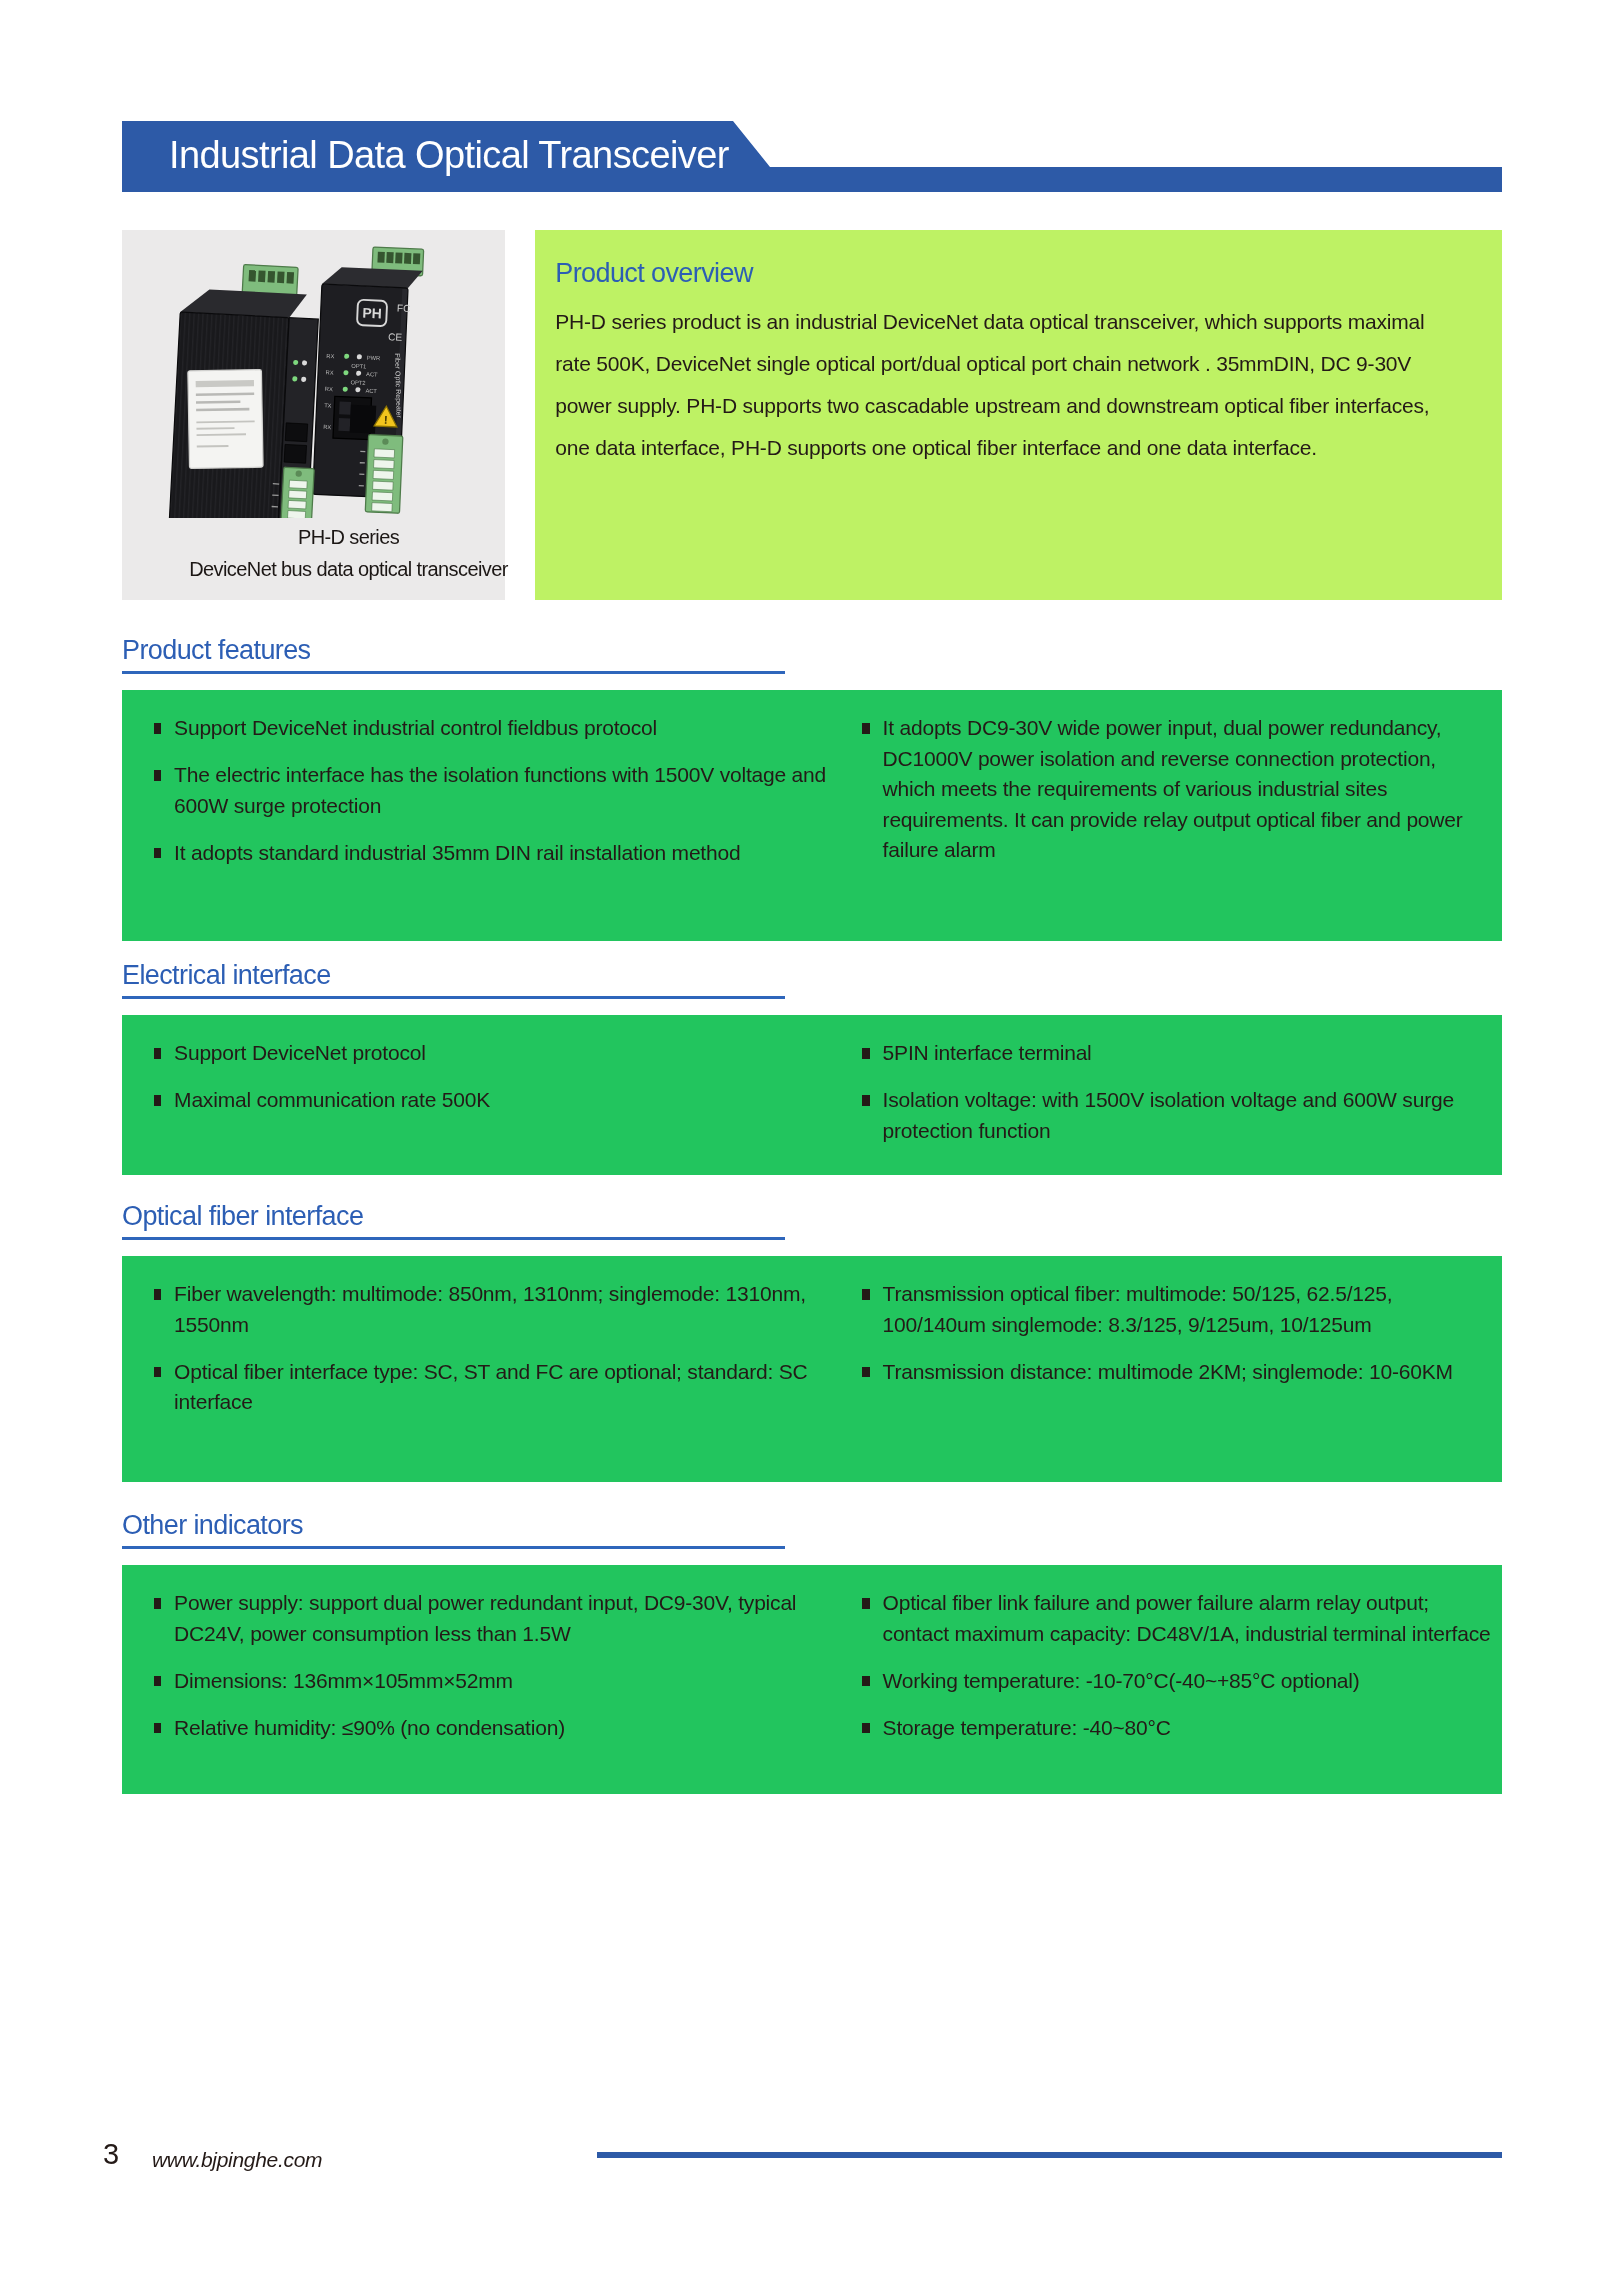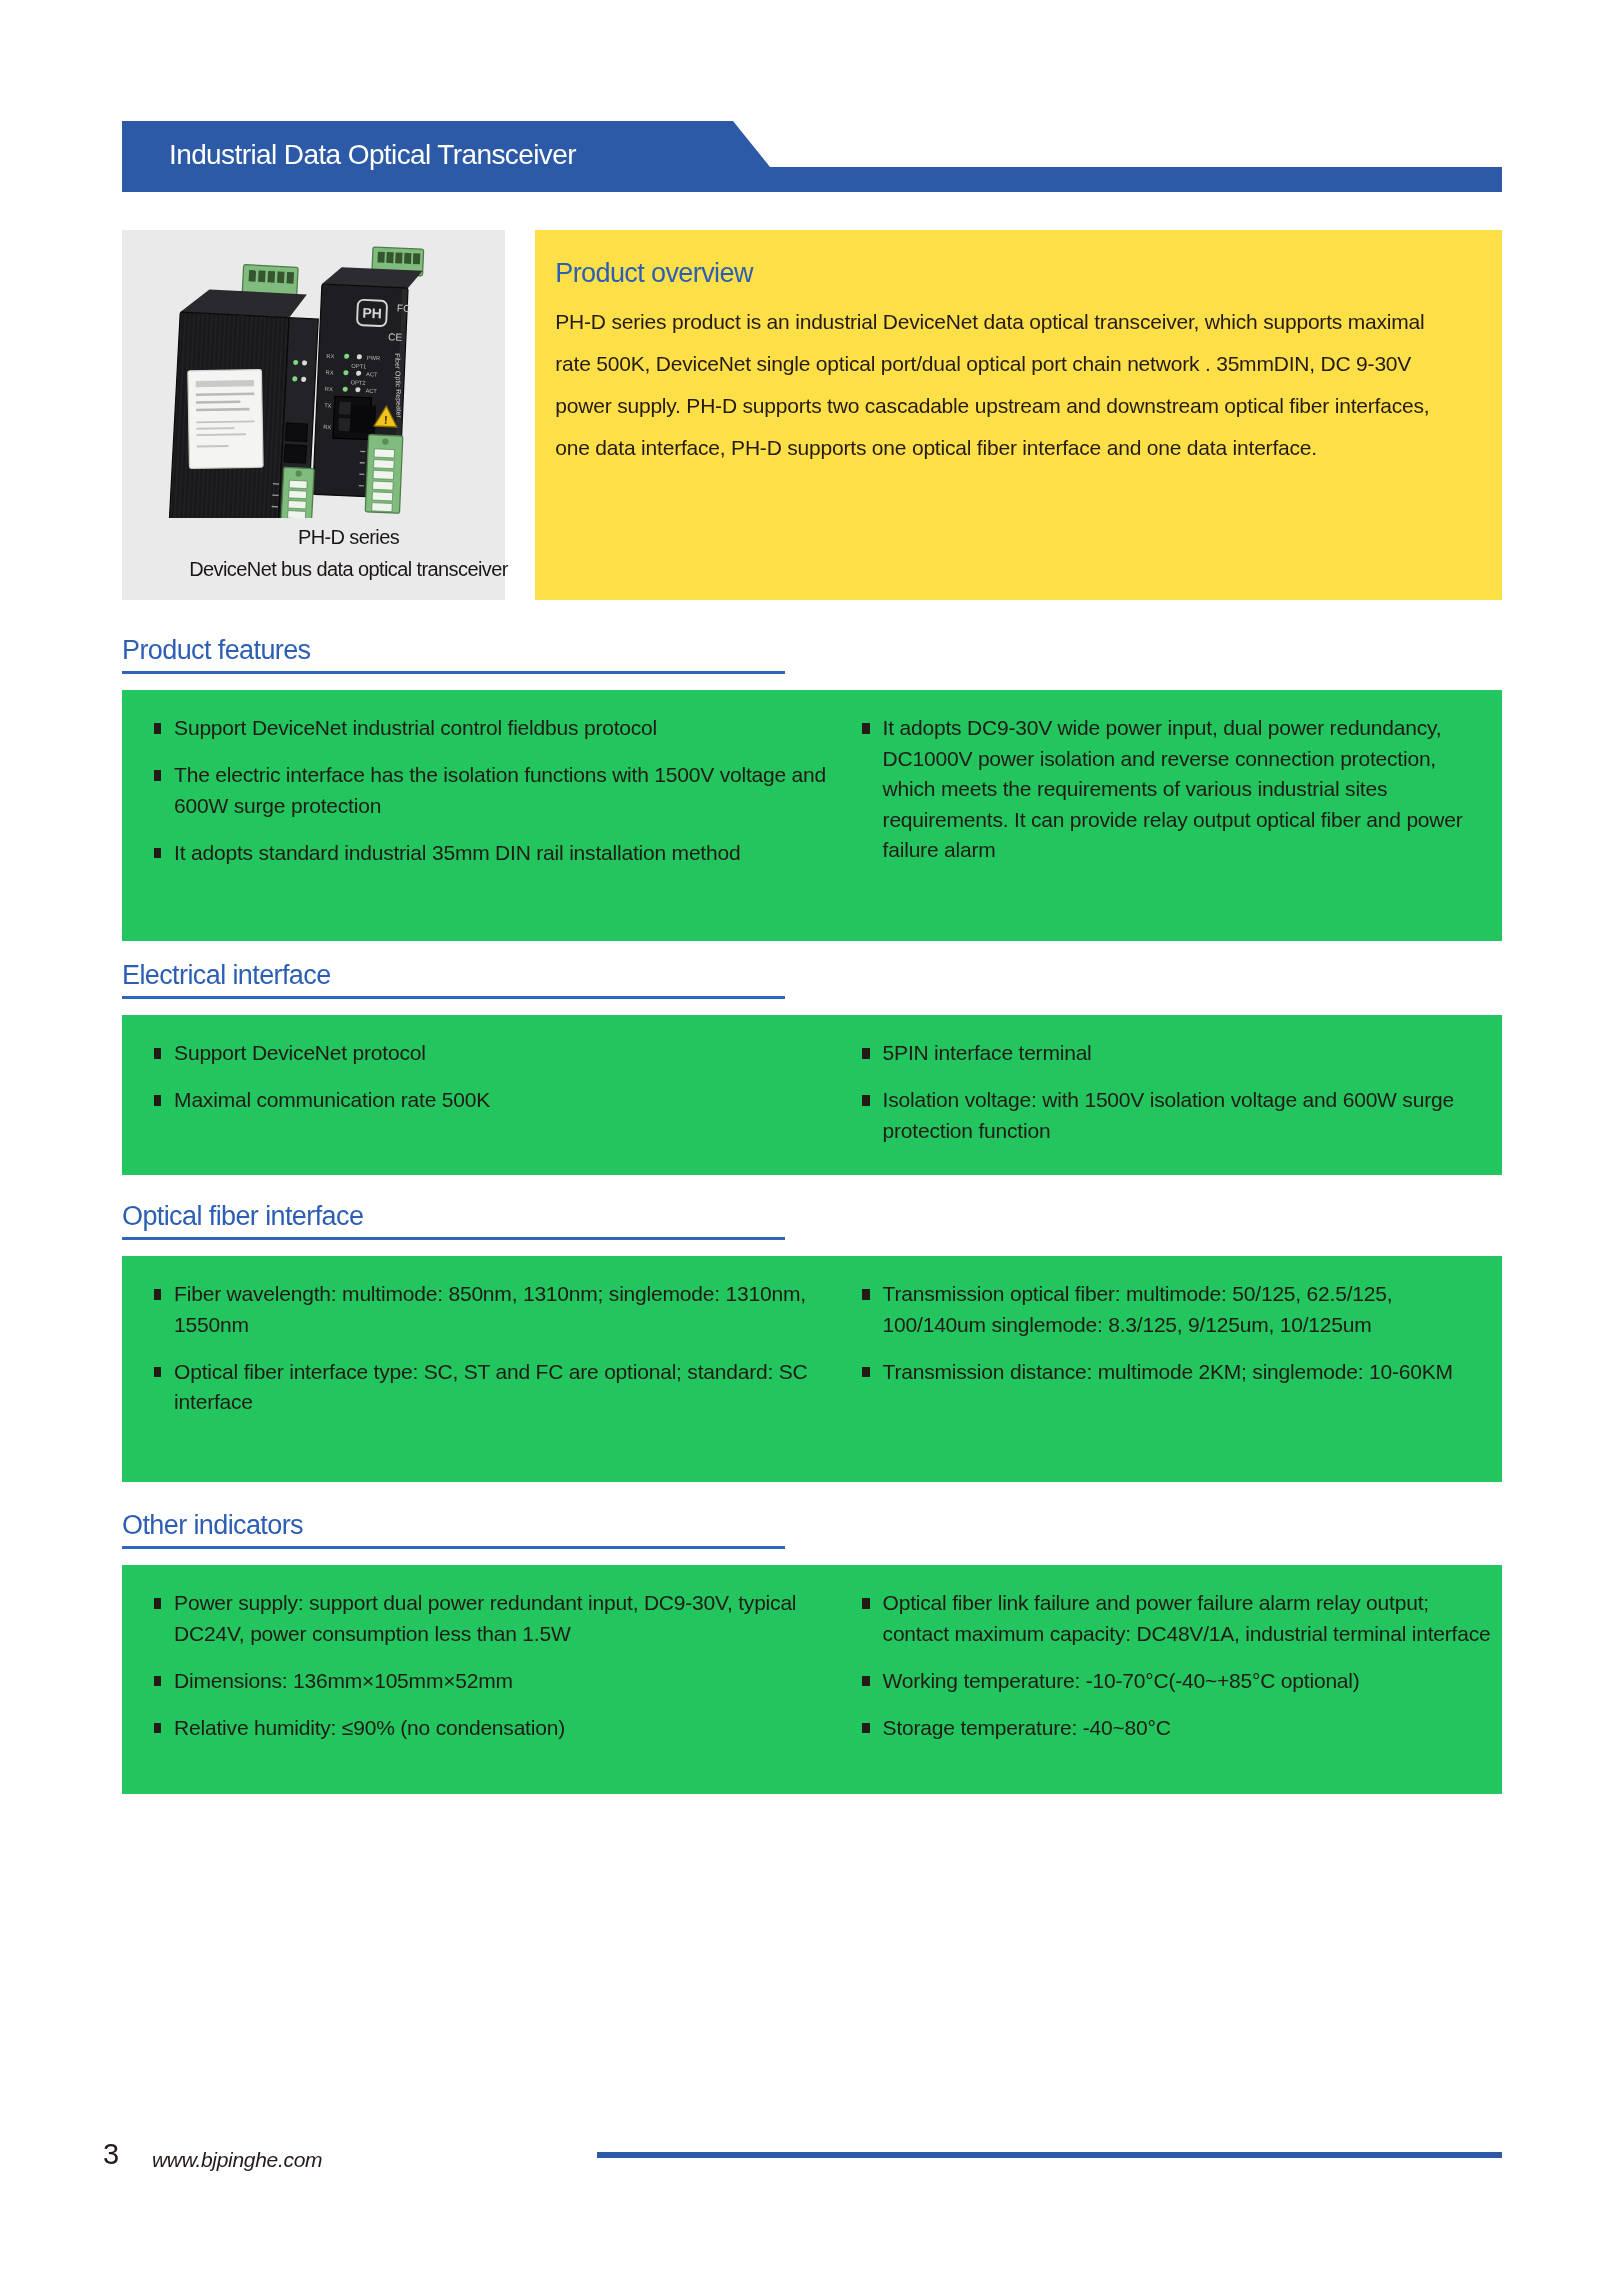--- a/index.html
+++ b/index.html
@@ -12,38 +12,38 @@
     overflow:hidden;
   }
   
   .band{
     position:absolute;left:122px;top:121px;width:1380px;height:71px;
     background:#2d5aa7;
     clip-path:polygon(0 0,611px 0,648px 46px,1380px 46px,1380px 71px,0 71px);
   }
   .band-title{
     position:absolute;left:47px;top:15.2px;
-    font-size:28px;line-height:38px;color:#ffffff;
+    font-size:38px;line-height:38px;color:#ffffff;
     letter-spacing:-0.6px;white-space:nowrap;
   }
   
   .img-panel{
     position:absolute;left:122px;top:230px;width:383px;height:370px;
     background:#ebeaea;
   }
   .img-panel svg{position:absolute;left:0;top:6.3px;}
   .caption{
     position:absolute;left:0;top:291px;width:453px;
     text-align:center;font-size:20px;line-height:32px;color:#1c1715;
     letter-spacing:-0.6px;
   }
   
   .ov-panel{
     position:absolute;left:535px;top:230px;width:967px;height:370px;
-    background:#fde047;
+    background:#bef264;
   }
   .ov-title{
     position:absolute;left:20.3px;top:28px;
     font-size:27px;line-height:30.5px;color:#2c5eb4;letter-spacing:-0.6px;
   }
   .ov-body{
     position:absolute;left:20.3px;top:71px;width:909px;
     font-size:21px;line-height:42px;letter-spacing:-0.2px;
   }
   

